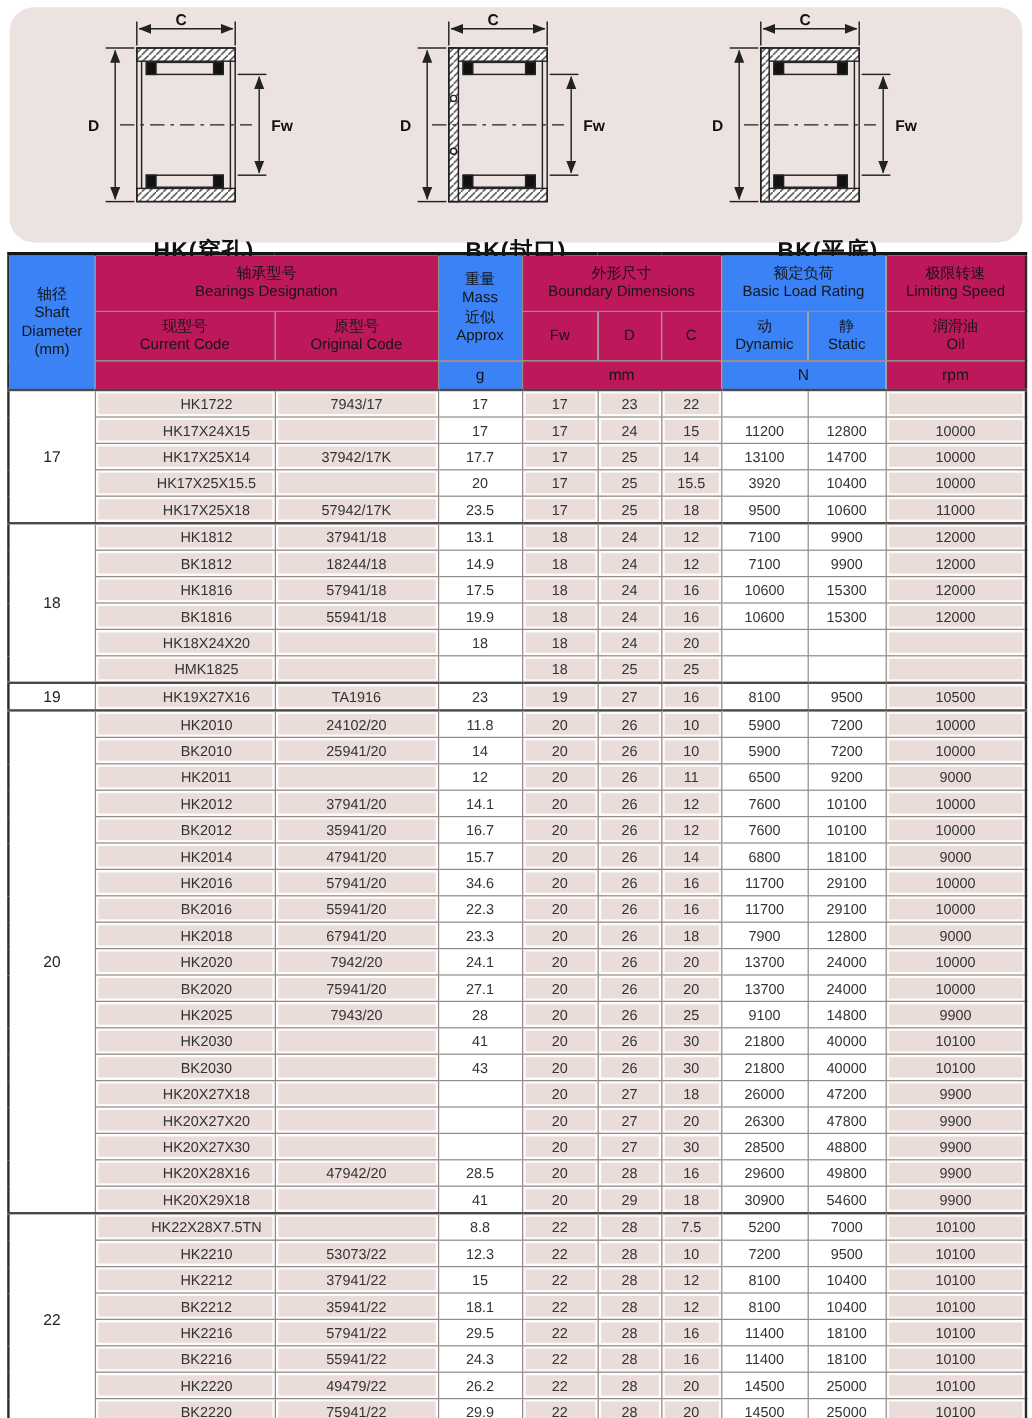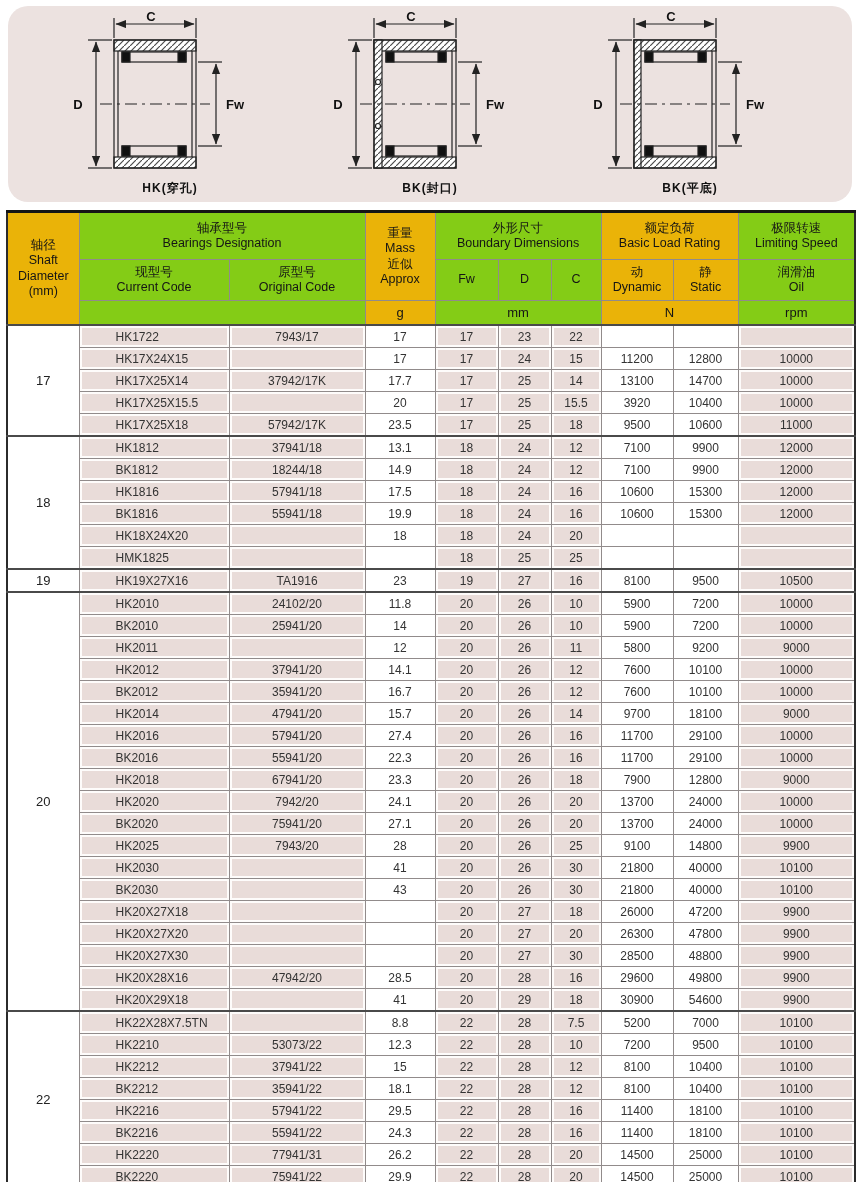--- a/index.html
+++ b/index.html
@@ -11,45 +11,45 @@
 
   
   .panel {
     position:absolute; left:8px; top:6px; width:844px; height:196px;
     background:#ece2e0; border-radius:20px;
     display:flex; justify-content:center; align-items:flex-start; gap:50px;
     padding-top:4px; box-sizing:border-box;
   }
   .diagram { width:210px; text-align:center; }
   .diagram svg { display:block; margin:0 auto; }
-  .diagram .caption { font-size:12px; font-weight:700; color:#111; margin-top:0px; letter-spacing:1px; }
+  .diagram .caption { font-size:19px; font-weight:700; color:#111; margin-top:16px; letter-spacing:1px; }
   .dimtext { font-size:13px; font-weight:700; fill:#111; }
 
   
   table.spec {
     position:absolute; left:6px; top:210px; width:848px;
     border-collapse:collapse; table-layout:fixed;
     border:2px solid #2b2b2b; border-top:3px solid #151515; border-bottom:2px solid #151515;
   }
   table.spec td, table.spec th {
     border:1px solid #918b8b; padding:0; text-align:center; vertical-align:middle;
     font-weight:400; overflow:hidden;
   }
   thead td { white-space:pre-line; font-size:12.5px; line-height:1.22; color:#151515; }
   thead tr.h1 td { height:46px; }
   thead tr.h2 td { height:40px; }
   thead tr.h3 td { height:23px; font-size:13px; }
   thead tr:last-child td { border-bottom:2px solid #4a4a4a; }
   tbody td { height:21px; font-size:12px; color:#333; }
   tbody tr.group-start td { border-top:2px solid #4a4a4a; }
-  .h-pink { background:#84cc16; }
-  .h-white { background:#eab308; }
+  .h-pink { background:#be185d; }
+  .h-white { background:#3b82f6; }
   tbody td.c-pink { background:#e9dcd9; box-shadow:inset 0 0 0 2px #fefcfb; }
   tbody td.c-white { background:#ffffff; }
-  tbody td.cur { text-align:left; padding-left:36px; }
+  tbody td.cur { text-align:center; padding-left:36px; }
   tbody td.dia { font-size:13px; color:#222; }
 </style>
 </head>
 <body>
 
 <svg width="0" height="0" style="position:absolute" aria-hidden="true">
   <defs>
     <pattern id="hatch" width="6" height="6" patternUnits="userSpaceOnUse">
       <rect width="6" height="6" fill="#ffffff"></rect>
       <path d="M0,6 L6,0" stroke="#4a4a4a" stroke-width="1.2"></path>
@@ -375,21 +375,21 @@
         <td class="c-white">7200</td>
         <td class="c-pink">10000</td>
       </tr>
       <tr>
         <td class="c-pink cur">HK2011</td>
         <td class="c-pink"></td>
         <td class="c-white">12</td>
         <td class="c-pink">20</td>
         <td class="c-pink">26</td>
         <td class="c-pink">11</td>
-        <td class="c-white">5800</td>
+        <td class="c-white">6500</td>
         <td class="c-white">9200</td>
         <td class="c-pink">9000</td>
       </tr>
       <tr>
         <td class="c-pink cur">HK2012</td>
         <td class="c-pink">37941/20</td>
         <td class="c-white">14.1</td>
         <td class="c-pink">20</td>
         <td class="c-pink">26</td>
         <td class="c-pink">12</td>
@@ -408,28 +408,28 @@
         <td class="c-white">10100</td>
         <td class="c-pink">10000</td>
       </tr>
       <tr>
         <td class="c-pink cur">HK2014</td>
         <td class="c-pink">47941/20</td>
         <td class="c-white">15.7</td>
         <td class="c-pink">20</td>
         <td class="c-pink">26</td>
         <td class="c-pink">14</td>
-        <td class="c-white">9700</td>
+        <td class="c-white">6800</td>
         <td class="c-white">18100</td>
         <td class="c-pink">9000</td>
       </tr>
       <tr>
         <td class="c-pink cur">HK2016</td>
         <td class="c-pink">57941/20</td>
-        <td class="c-white">27.4</td>
+        <td class="c-white">34.6</td>
         <td class="c-pink">20</td>
         <td class="c-pink">26</td>
         <td class="c-pink">16</td>
         <td class="c-white">11700</td>
         <td class="c-white">29100</td>
         <td class="c-pink">10000</td>
       </tr>
       <tr>
         <td class="c-pink cur">BK2016</td>
         <td class="c-pink">55941/20</td>
@@ -624,21 +624,21 @@
         <td class="c-white">24.3</td>
         <td class="c-pink">22</td>
         <td class="c-pink">28</td>
         <td class="c-pink">16</td>
         <td class="c-white">11400</td>
         <td class="c-white">18100</td>
         <td class="c-pink">10100</td>
       </tr>
       <tr>
         <td class="c-pink cur">HK2220</td>
-        <td class="c-pink">77941/31</td>
+        <td class="c-pink">49479/22</td>
         <td class="c-white">26.2</td>
         <td class="c-pink">22</td>
         <td class="c-pink">28</td>
         <td class="c-pink">20</td>
         <td class="c-white">14500</td>
         <td class="c-white">25000</td>
         <td class="c-pink">10100</td>
       </tr>
       <tr>
         <td class="c-pink cur">BK2220</td>

